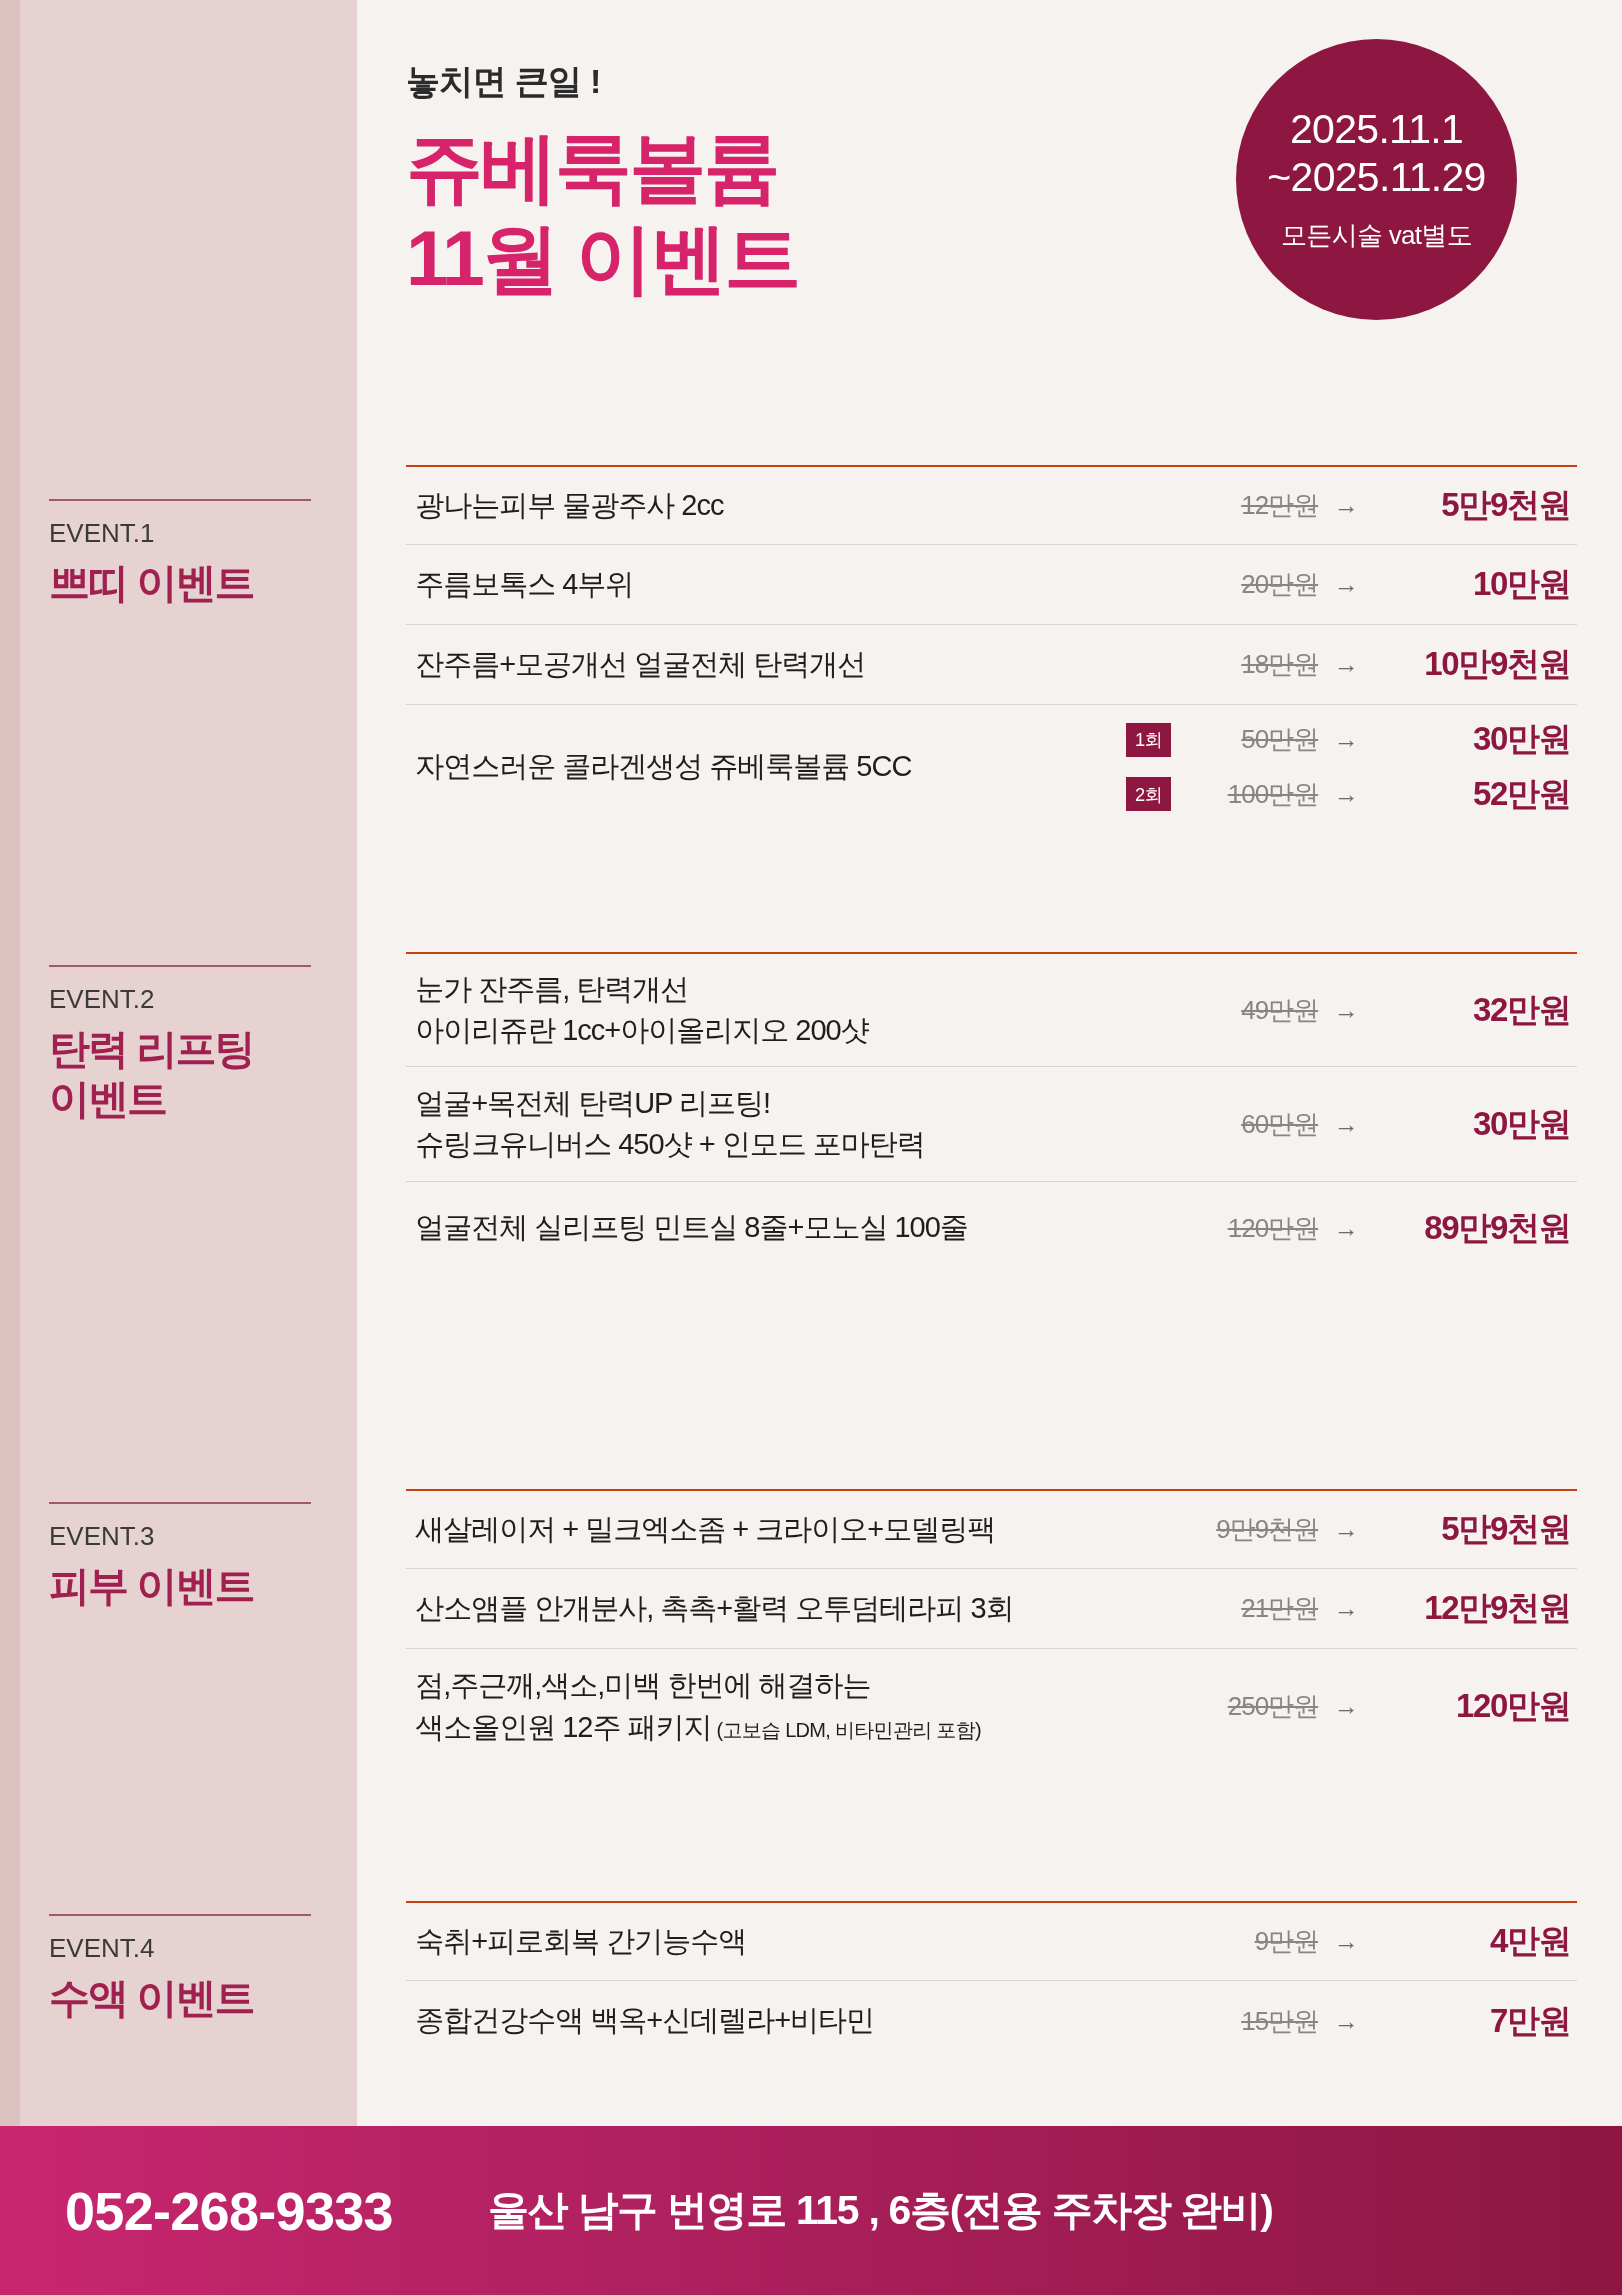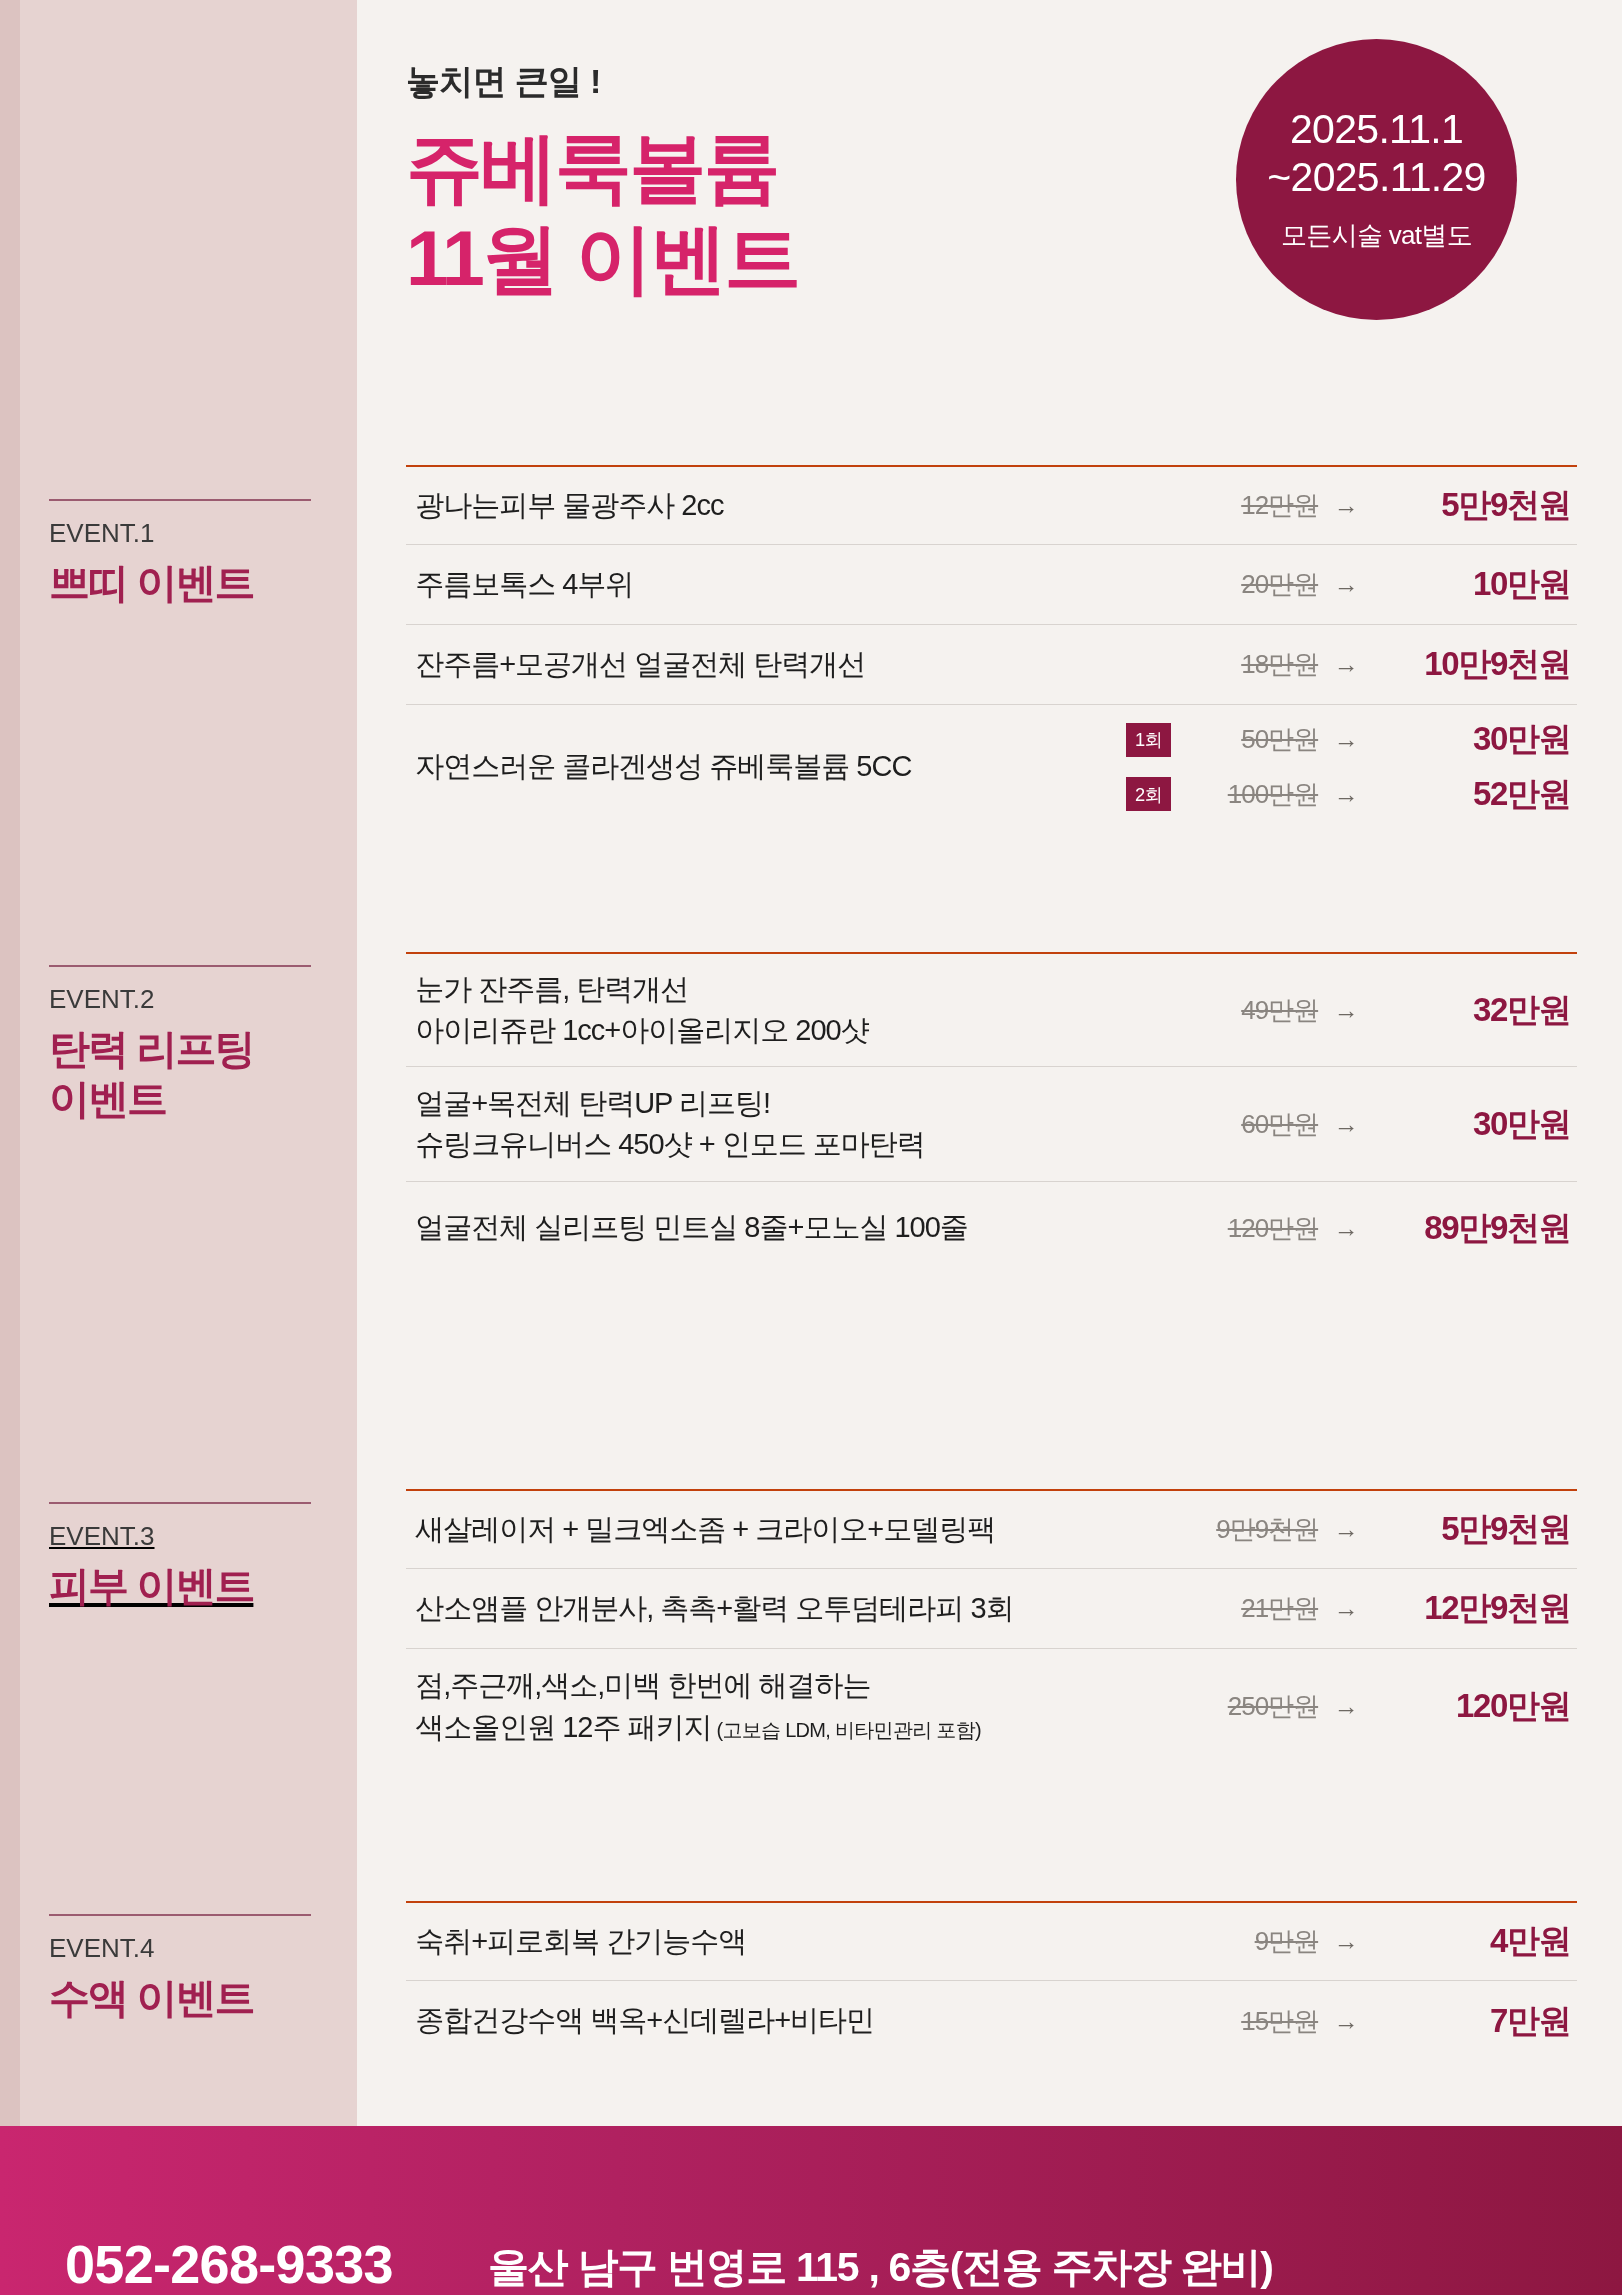--- a/index.html
+++ b/index.html
@@ -187,21 +187,21 @@
 
   
   .footer {
     position: absolute;
     left: 0;
     bottom: 0;
     width: 1623px;
     height: 169px;
     background: linear-gradient(90deg, #c9266f 0%, #b02160 38%, #8d1741 100%);
     display: flex;
-    align-items: flex-end;
+    align-items: center;
   }
   .footer .phone {
     color: #fff;
     font-size: 54px;
     font-weight: bold;
     letter-spacing: -0.7px;
     margin-left: 65px;
   }
   .footer .addr {
     color: #fff;
@@ -335,21 +335,21 @@
             <span class="arrow">→</span>
             <span class="new">89만9천원</span>
           </div>
         </div>
       </div>
 
     </div>
   </div>
 
   <div class="event-block" style="top:1489px;">
-    <div class="event-label" style="top:13px;text-decoration:underline;">
+    <div class="event-label" style="top:13px;">
       <div class="rule"></div>
       <div class="eno">EVENT.3</div>
       <div class="ename">피부 이벤트</div>
     </div>
     <div class="rows" style="top:0;">
 
       <div class="row first">
         <div class="desc">새살레이저 + 밀크엑소좀 + 크라이오+모델링팩</div>
         <div class="price-group">
           <div class="price-row">

